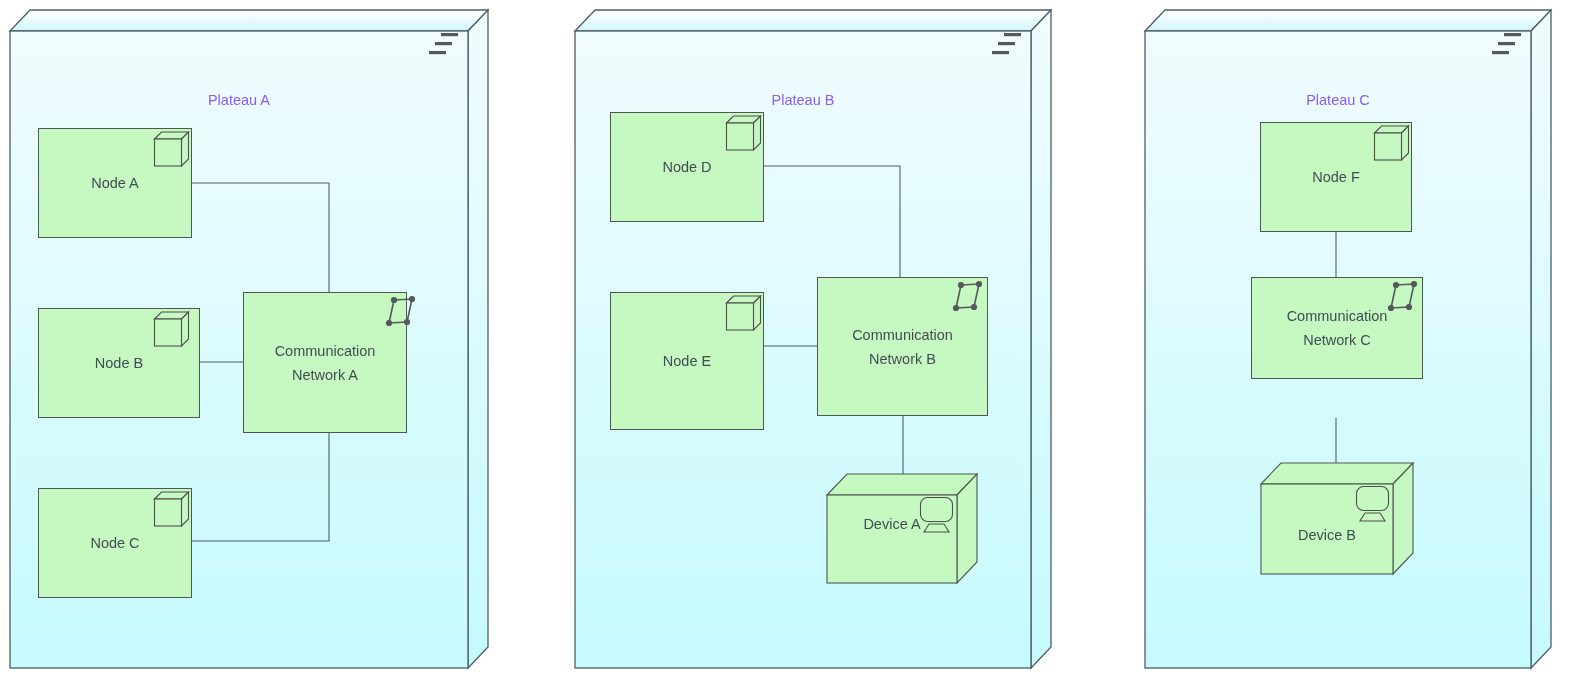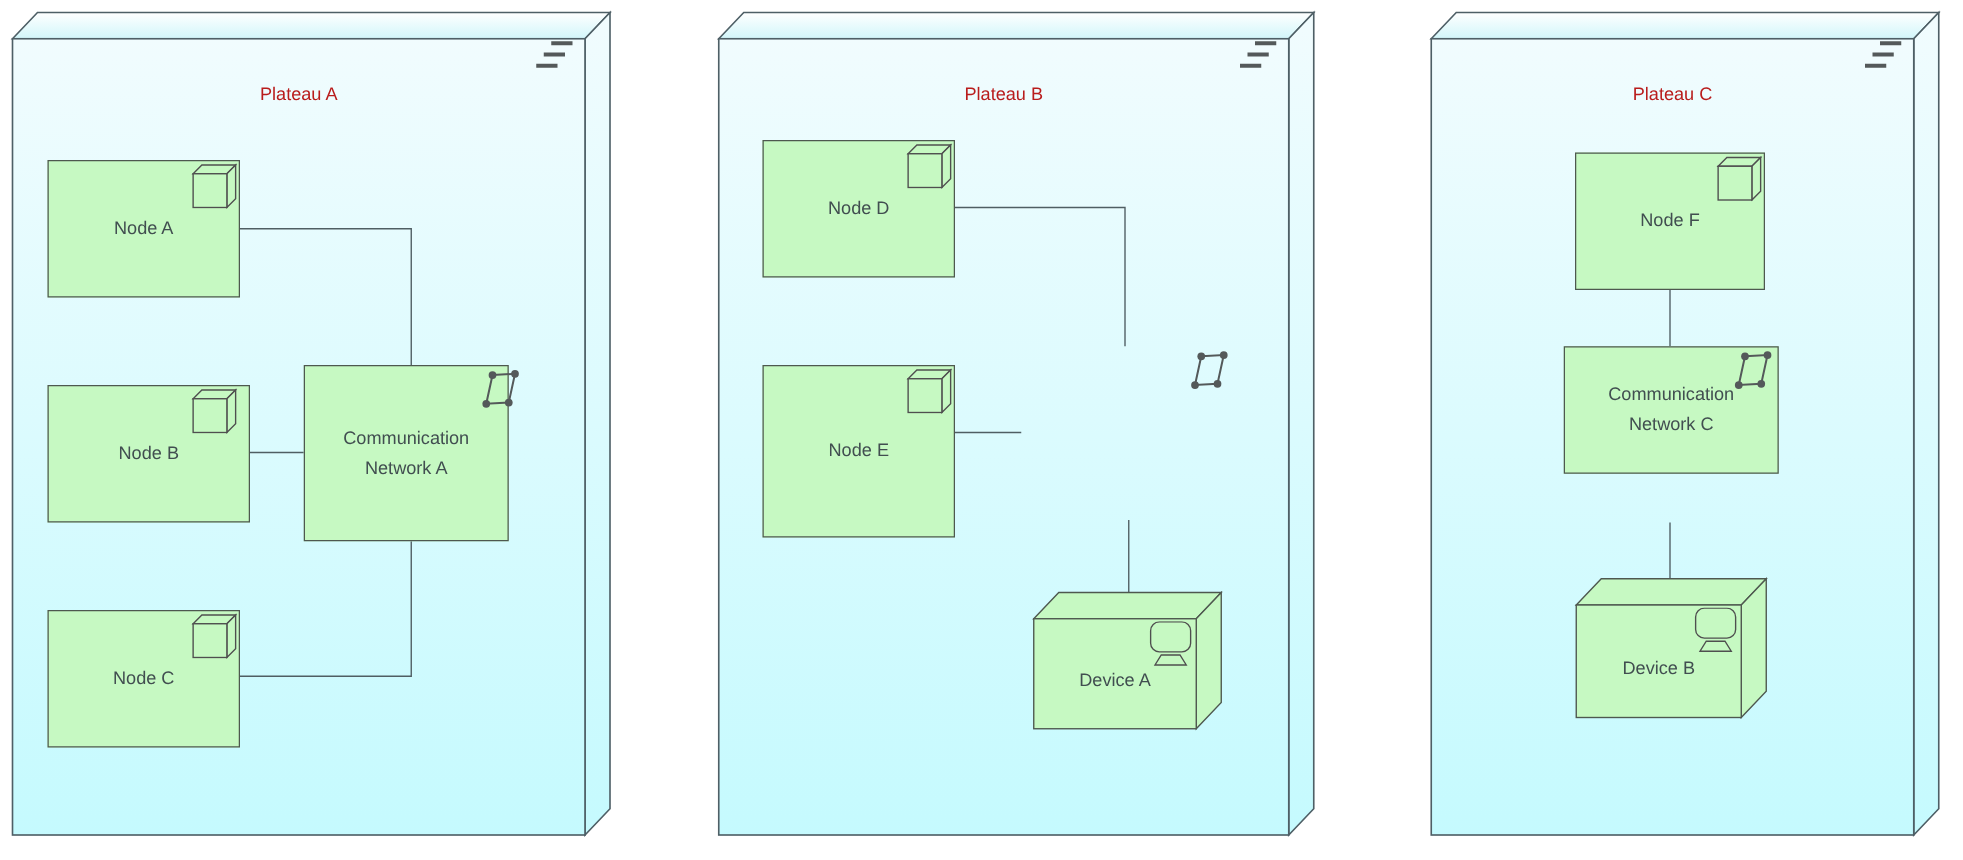--- a/index.html
+++ b/index.html
@@ -1,18 +1,18 @@
 <!DOCTYPE html>
 <html><head>
 <meta charset="utf-8">
 <style>
   html,body{margin:0;padding:0;background:#ffffff;font-family:"Liberation Sans",sans-serif;}
   .canvas{position:relative;width:1570px;height:688px;background:#ffffff;overflow:hidden;}
   .base-layer{position:absolute;left:0;top:0;z-index:0;}
-  .ptitle{position:absolute;z-index:2;text-align:center;font-size:14.5px;color:#b91c1c;}
+  .ptitle{position:absolute;z-index:2;text-align:center;font-size:14.5px;color:#8b5cf6;margin-top:24px;}
   .ebox{position:absolute;z-index:2;box-sizing:border-box;background:#c6f9c2;border:1px solid #4e584f;
         display:flex;align-items:center;justify-content:center;color:#414e50;}
   .elabel{font-size:14.5px;text-align:center;line-height:24px;}
   .wrap-label{max-width:130px;}
   .dlabel{position:absolute;z-index:2;text-align:center;font-size:14.5px;color:#414e50;
           display:flex;align-items:center;justify-content:center;box-sizing:border-box;}
   .icon{position:absolute;z-index:3;}
 </style>
 </head>
 <body>
@@ -105,21 +105,24 @@
   <div class="ebox" style="left:243px;top:292px;width:164px;height:141px;">
     <span class="elabel wrap-label">Communication Network A</span>
   </div>
 
   <div class="ebox" style="left:610px;top:112px;width:154px;height:110px;">
     <span class="elabel">Node D</span>
   </div>
   <div class="ebox" style="left:610px;top:292px;width:154px;height:138px;">
     <span class="elabel">Node E</span>
   </div>
-  <div class="dlabel" style="left:827px;top:495px;width:130px;height:88px;padding-top:12px;">Device A</div>
+  <div class="ebox" style="left:817px;top:277px;width:171px;height:139px;">
+    <span class="elabel wrap-label">Communication Network B</span>
+  </div>
+  <div class="dlabel" style="left:827px;top:474px;width:130px;height:88px;padding-top:12px;">Device A</div>
 
   <div class="ebox" style="left:1260px;top:122px;width:152px;height:110px;">
     <span class="elabel">Node F</span>
   </div>
   <div class="ebox" style="left:1251px;top:277px;width:172px;height:102px;">
     <span class="elabel wrap-label">Communication Network C</span>
   </div>
   <div class="dlabel" style="left:1261px;top:484px;width:132px;height:90px;padding-top:12px;">Device B</div>
 
   <svg class="icon" style="left:153px;top:130px;" width="37" height="37">

